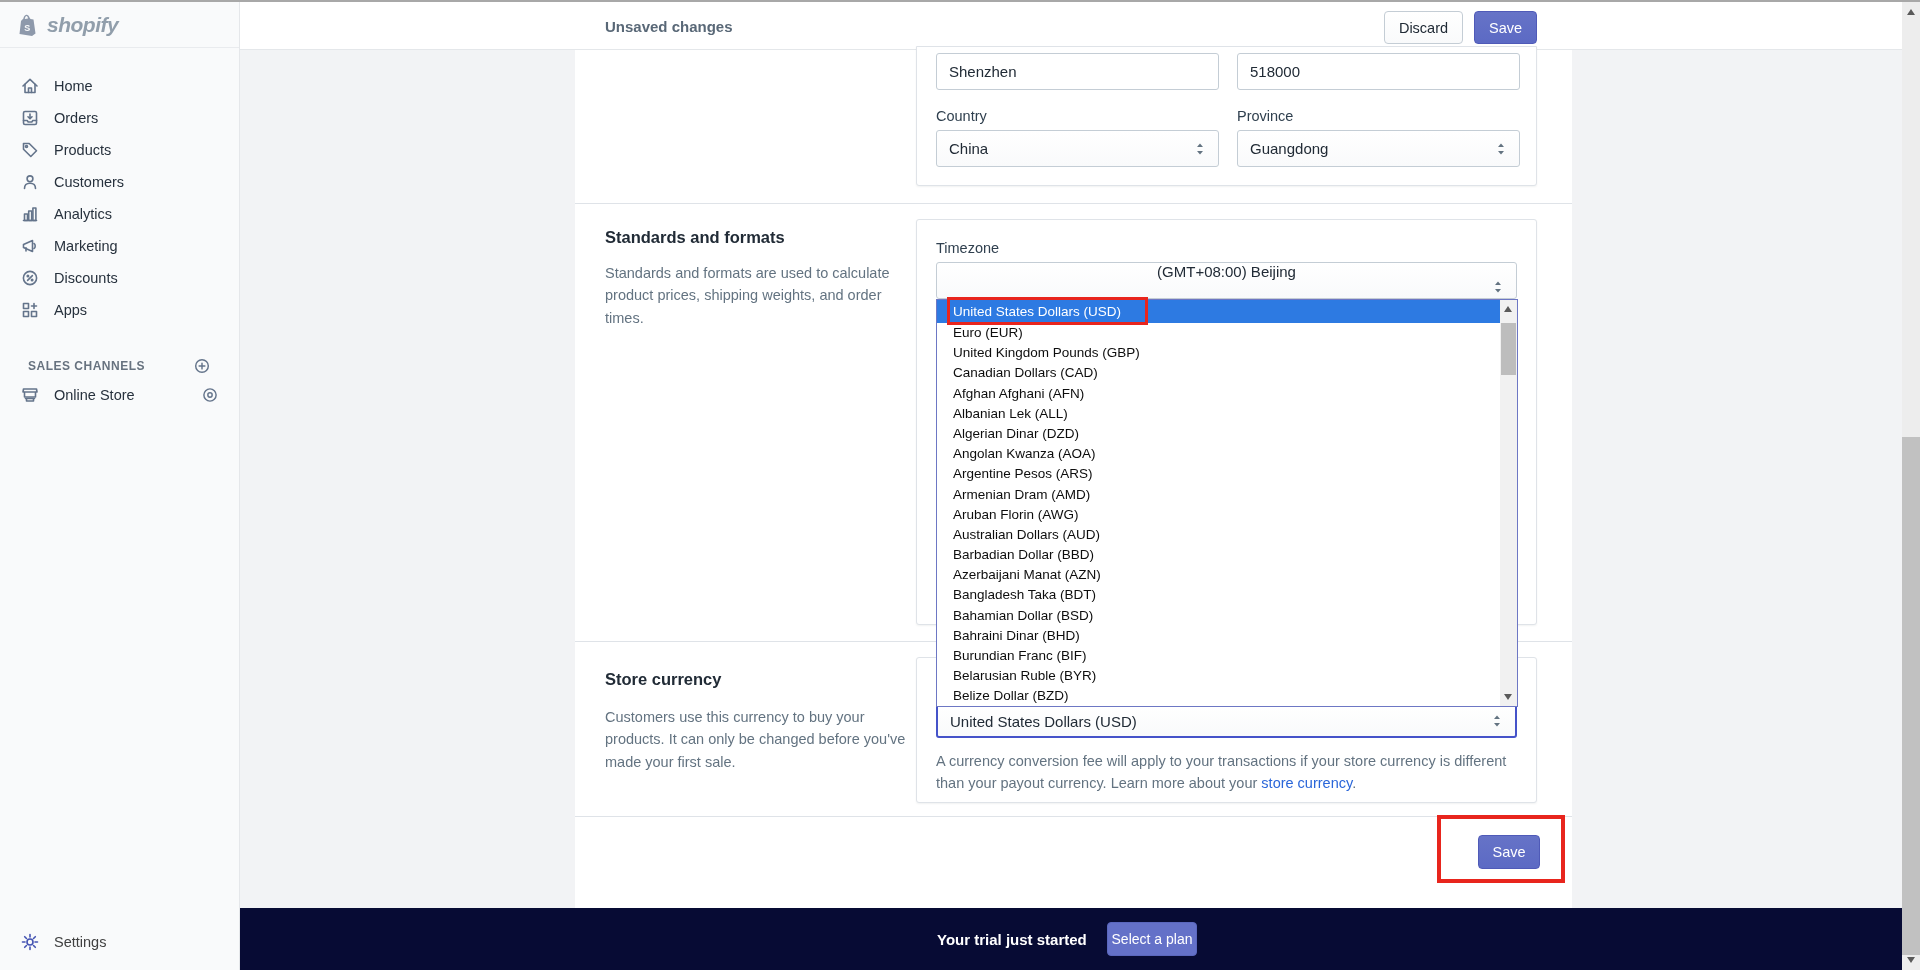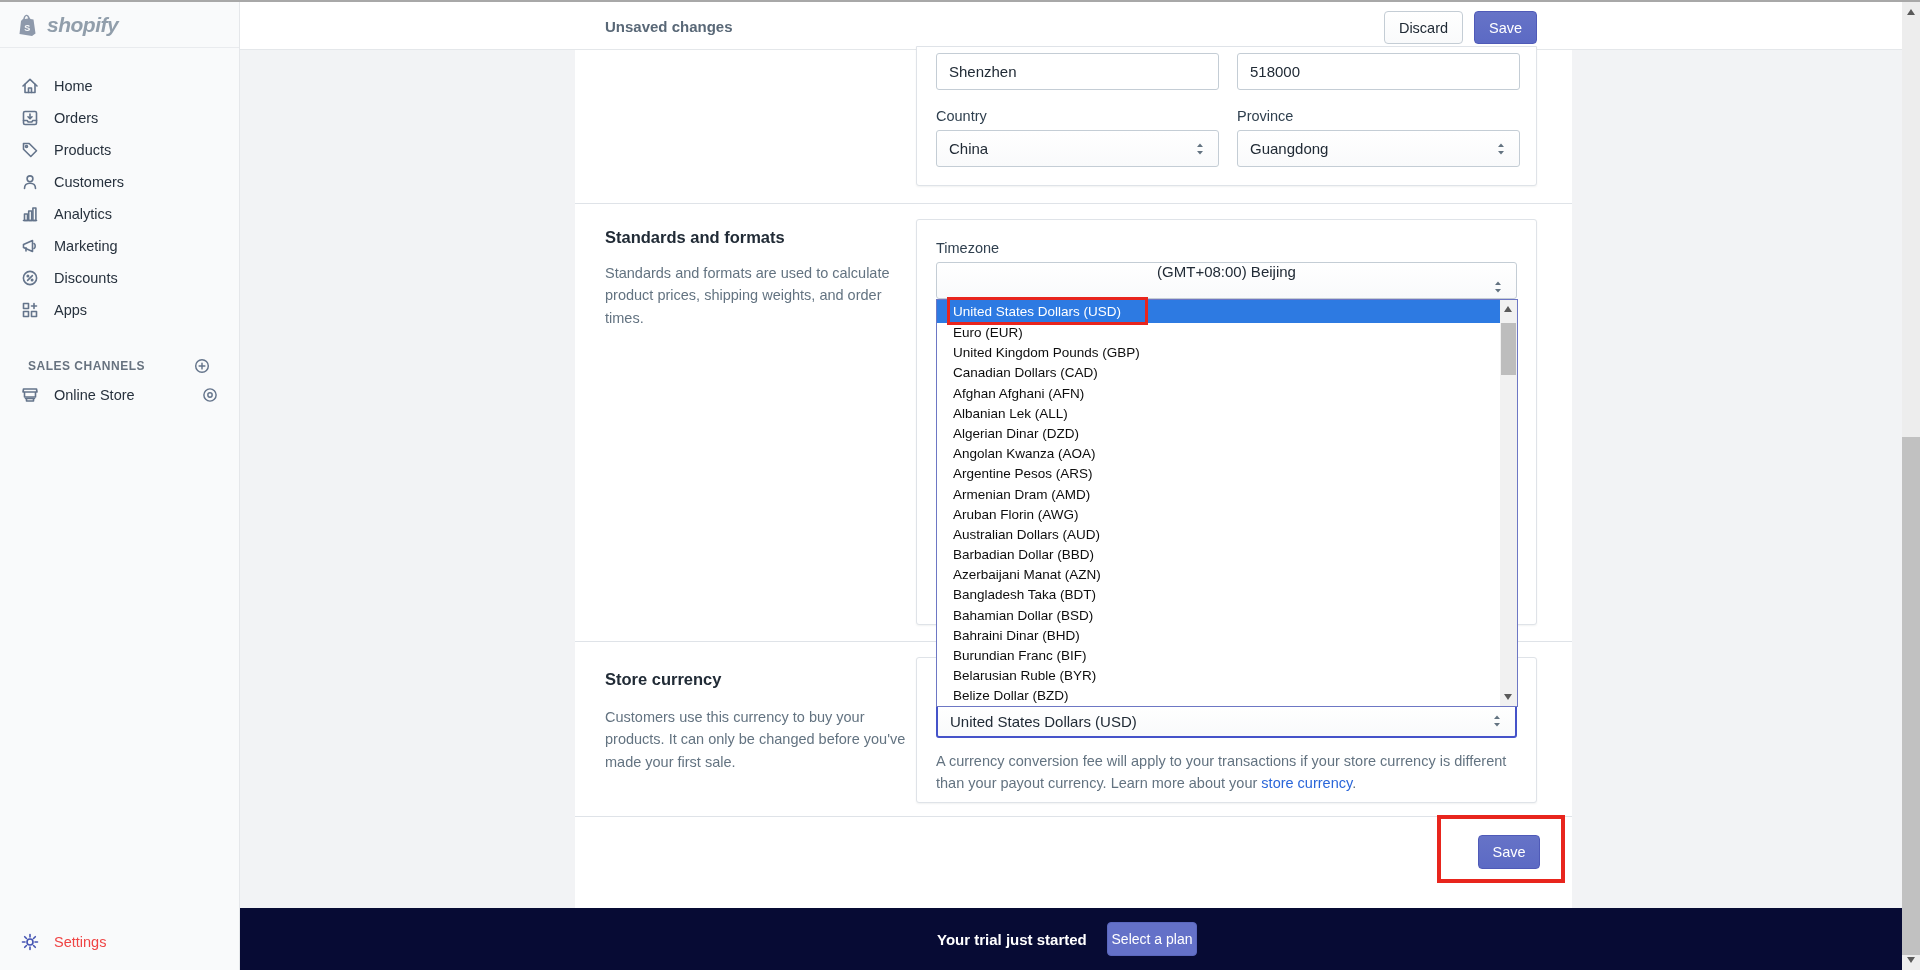--- a/index.html
+++ b/index.html
@@ -22,21 +22,21 @@
   .nav-item .ico { width:20px; height:20px; margin-right:14px; flex:none; }
   .nav-item .lbl { font-size:14.5px; font-weight:500; color:#27313d; }
   .sales-hdr { margin-top:28px; height:24px; display:flex; align-items:center; padding:0 28px; }
   .sales-hdr .txt { font-size:12px; font-weight:700; letter-spacing:.5px; color:#67727f; flex:1; }
   .row-right-ico { width:18px; height:18px; }
   .online-row { height:34px; display:flex; align-items:center; padding:0 20px 0 20px; }
   .online-row .ico { width:20px; height:20px; margin-right:14px; }
   .online-row .lbl { font-size:14.5px; font-weight:500; color:#27313d; flex:1; }
   #settings-row { position:absolute; left:0; bottom:12px; width:240px; height:32px; display:flex; align-items:center; padding-left:20px; cursor:pointer; }
   #settings-row .ico { width:20px; height:20px; margin-right:14px; }
-  #settings-row .lbl { font-size:14.5px; font-weight:500; color:#ef4444; }
+  #settings-row .lbl { font-size:14.5px; font-weight:500; color:#404040; }
   svg.stroke-ico { stroke:#64748b; fill:none; stroke-width:1.6; stroke-linecap:round; stroke-linejoin:round; }
   svg.stroke-ico.indigo { stroke:#4453b2; }
 
   
   #topbar { left:240px; top:2px; width:1662px; height:48px; background:#fff; border-bottom:1px solid #e4e7ea; }
   #unsaved-msg { position:absolute; left:365px; top:0; height:48px; display:flex; align-items:center; font-size:15px; font-weight:600; color:#596877; }
   .btn { display:flex; align-items:center; justify-content:center; border-radius:4px; font-size:14.5px; cursor:pointer; }
   #discard-btn { position:absolute; left:1144px; top:9px; width:79px; height:33px; background:linear-gradient(#ffffff,#f9fafb); border:1px solid #c4cdd5; color:#212b36; }
   #save-btn-top { position:absolute; left:1234px; top:9px; width:63px; height:33px; background:linear-gradient(#6673c7,#5c6ac4); border:1px solid #4f5ab8; color:#fff; }
 

